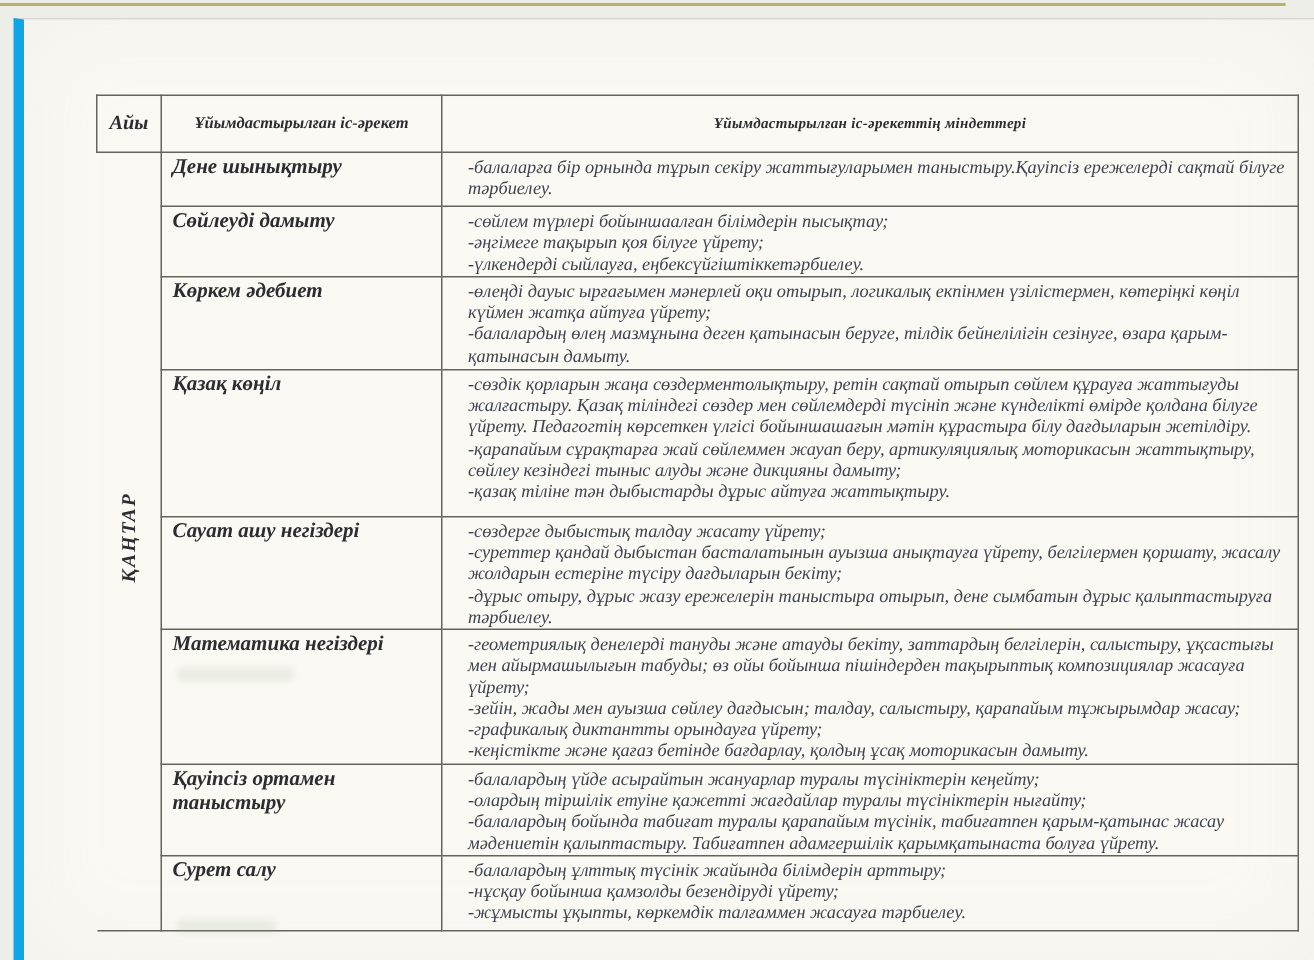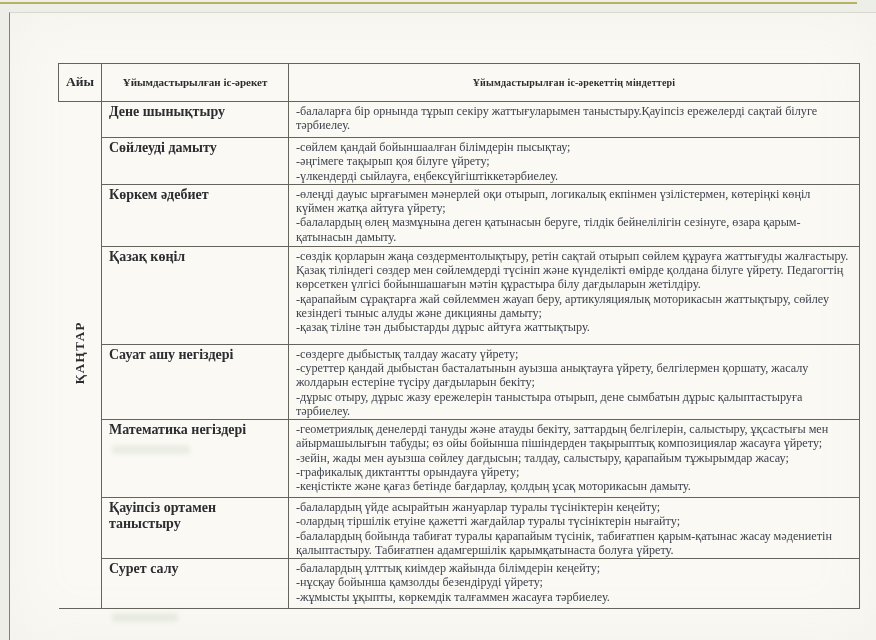--- a/index.html
+++ b/index.html
@@ -11,22 +11,23 @@
   }
   .scan-root{position:absolute;inset:0;}
   
   .top-band{position:absolute;left:0;top:0;width:876px;height:12px;background:var(--bg-outer,#edeee7);}
   .top-line{position:absolute;left:0;top:2px;width:857px;height:2px;background:var(--top-line,#b7b264);}
   
   .page{
     position:absolute;left:9px;top:12px;right:0;bottom:0;
     background:var(--paper,#faf9f4);
     border-top:1px solid #d9d8ce;
-    border-left:1px solid #0ea5e9;
+    border-left:7px solid #0ea5e9;
     box-shadow:inset 0 0 60px rgba(190,192,178,0.12);
+    font-style:italic;
   }
   
   table.plan{
     position:absolute;left:48px;top:50px;
     width:801px;border-collapse:collapse;table-layout:fixed;
     color:var(--ink,#3e434e);
   }
   .plan th,.plan td{
     border:1px solid var(--line,#64645c);
     vertical-align:top;
@@ -54,21 +55,21 @@
     font-weight:bold;color:var(--head-ink,#2c2d31);
     font-size:13px;letter-spacing:1.5px;
   }
   td.activity-cell{
     font-weight:bold;color:var(--head-ink,#2c2d31);
     font-size:14px;line-height:1.15;
     padding:2px 4px 2px 7px;
   }
   td.tasks-cell{
     font-size:12.2px;line-height:1.17;
-    padding:2px 8px 1px 7px;
+    padding:2px 8px 1px 17px;
     white-space:pre-line;
   }
   
   #table-body tr:nth-child(1){height:36px;}
   #table-body tr:nth-child(2){height:45px;}
   #table-body tr:nth-child(3){height:62px;}
   #table-body tr:nth-child(4){height:98px;}
   #table-body tr:nth-child(5){height:74px;}
   #table-body tr:nth-child(6){height:78px;}
   #table-body tr:nth-child(7){height:53px;}
@@ -105,21 +106,21 @@
         </tr>
       </thead>
       <tbody id="table-body">
           <tr>
             <td class="month-cell" rowspan="8"><span class="month-text">ҚАҢТАР</span></td>
             <td class="activity-cell">Дене шынықтыру</td>
             <td class="tasks-cell">-балаларға бір орнында тұрып секіру жаттығуларымен таныстыру.Қауіпсіз ережелерді сақтай білуге тәрбиелеу.</td>
           </tr>
           <tr>
             <td class="activity-cell">Сөйлеуді дамыту</td>
-            <td class="tasks-cell">-сөйлем қандай бойыншаалған білімдерін пысықтау;
+            <td class="tasks-cell">-сөйлем түрлері бойыншаалған білімдерін пысықтау;
 -әңгімеге тақырып қоя білуге үйрету;
 -үлкендерді сыйлауға, еңбексүйгіштіккетәрбиелеу.</td>
           </tr>
           <tr>
             <td class="activity-cell">Көркем әдебиет</td>
             <td class="tasks-cell">-өлеңді дауыс ырғағымен мәнерлей оқи отырып, логикалық екпінмен үзілістермен, көтеріңкі көңіл күймен жатқа айтуға үйрету;
 -балалардың өлең мазмұнына деген қатынасын беруге, тілдік бейнелілігін сезінуге, өзара қарым-қатынасын  дамыту.</td>
           </tr>
           <tr>
             <td class="activity-cell">Қазақ көңіл</td>
@@ -141,21 +142,21 @@
 -кеңістікте және қағаз бетінде бағдарлау, қолдың ұсақ моторикасын дамыту.</td>
           </tr>
           <tr>
             <td class="activity-cell">Қауіпсіз ортамен таныстыру</td>
             <td class="tasks-cell">-балалардың үйде асырайтын жануарлар туралы түсініктерін кеңейту;
 -олардың тіршілік етуіне қажетті жағдайлар туралы түсініктерін нығайту;
 -балалардың бойында табиғат туралы қарапайым түсінік, табиғатпен қарым-қатынас жасау мәдениетін қалыптастыру. Табиғатпен адамгершілік қарымқатынаста болуға үйрету.</td>
           </tr>
           <tr>
             <td class="activity-cell">Сурет салу</td>
-            <td class="tasks-cell">-балалардың ұлттық киімдер  жайында білімдерін кеңейту;
+            <td class="tasks-cell">-балалардың ұлттық түсінік  жайында білімдерін арттыру;
 -нұсқау бойынша қамзолды безендіруді үйрету;
 -жұмысты ұқыпты, көркемдік талғаммен жасауға тәрбиелеу.</td>
           </tr>
         </tbody>
     </table>
 
     <div class="ghost g1"></div>
     <div class="ghost g2"></div>
 
   </div>

